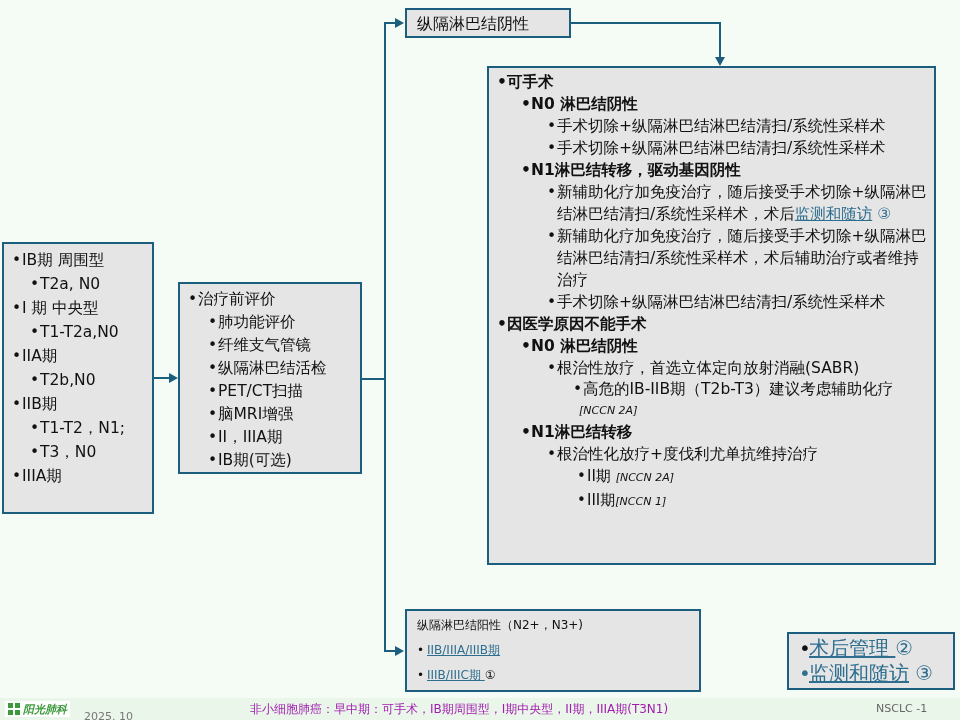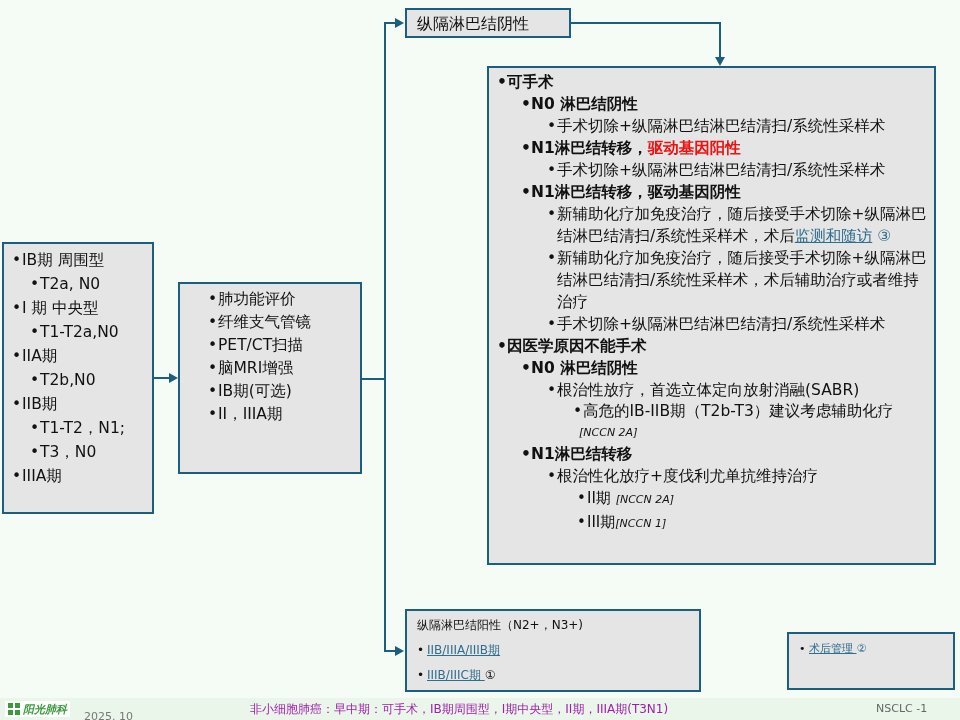--- a/index.html
+++ b/index.html
@@ -54,21 +54,21 @@
   #main-box .t4s::before { left: 70px; }
   .red { color: #ee1111; }
   .link { color: #2e6e8e; text-decoration: underline; }
   .circ { color: #2e6e8e; }
   .cite { font-style: italic; font-size: 11px; }
   
   #pos-box { left: 405px; top: 609px; width: 296px; height: 83px; padding: 2px 10px; font-size: 12px; line-height: 25px; }
   #pos-box .b { padding-left: 10px; }
   #pos-box .b::before { left: 0; }
   
-  #postop-box { left: 787px; top: 632px; width: 168px; height: 58px; padding: 2px 10px 0 20px; font-size: 11px; line-height: 25px; }
+  #postop-box { left: 787px; top: 632px; width: 168px; height: 58px; padding: 2px 10px 0 20px; font-size: 20px; line-height: 25px; }
   
   #footer { position: absolute; left: 0; top: 698px; width: 960px; height: 22px; background: #eaf6ea; font-size: 11px; color: #666; text-align: right; }
   #logo { position: absolute; left: 5px; top: 3px; display: flex; align-items: center; background: #fff; padding: 0 3px; height: 16px; }
   #logo-icon { width: 12px; height: 12px; display: grid; grid-template-columns: 5px 5px; grid-gap: 2px; margin-right: 3px; }
   #logo-icon span { background: #3c9a3c; }
   #logo-text { color: #3c9a3c; font-family: "DejaVu Serif", serif; font-size: 11px; font-style: italic; font-weight: bold; }
   #footer-date { position: absolute; left: 84px; top: 4px; font-size: 11px; color: #777; margin-top: 8px; }
   #footer-title { position: absolute; left: 250px; top: 3px; font-size: 12px; color: #a21caf; }
   #footer-page { position: absolute; left: 876px; top: 4px; font-size: 11px; color: #666; }
 </style>
@@ -99,39 +99,40 @@
     <li class="b l2"><span>T2b,N0</span></li>
     <li class="b"><span>IIB期</span></li>
     <li class="b l2"><span>T1-T2，N1;</span></li>
     <li class="b l2"><span>T3，N0</span></li>
     <li class="b"><span>IIIA期</span></li>
   </ul>
 </div>
 
 <div class="box" id="eval-box">
   <ul>
+    <li class="b"><span>治疗前评价</span></li>
     <li class="b l2"><span>肺功能评价</span></li>
     <li class="b l2"><span>纤维支气管镜</span></li>
+    <li class="b l2"><span>纵隔淋巴结活检</span></li>
     <li class="b l2"><span>PET/CT扫描</span></li>
     <li class="b l2"><span>脑MRI增强</span></li>
+    <li class="b l2"><span>II，IIIA期</span></li>
     <li class="b l2"><span>IB期(可选)</span></li>
-    <li class="b l2"><span>II，IIIA期</span></li>
   </ul>
 </div>
 
 <div class="box" id="neg-box">
   <span>纵隔淋巴结阴性</span>
 </div>
 
 <div class="box" id="main-box">
   <ul>
     <li class="b t1"><span>可手术</span></li>
     <li class="b t2"><span>N0 淋巴结阴性</span></li>
     <li class="b t3"><span>手术切除+纵隔淋巴结淋巴结清扫/系统性采样术</span></li>
-    <li class="b t2"><span>N1淋巴结转移，</span><span class="red">驱动基因阳性</span></li>
     <li class="b t3"><span>手术切除+纵隔淋巴结淋巴结清扫/系统性采样术</span></li>
     <li class="b t2"><span>N1淋巴结转移，驱动基因阴性</span></li>
     <li class="b t3"><span>新辅助化疗加免疫治疗，随后接受手术切除+纵隔淋巴结淋巴结清扫/系统性采样术，术后</span><a class="link">监测和随访</a> <span class="circ">③</span></li>
     <li class="b t3"><span>新辅助化疗加免疫治疗，随后接受手术切除+纵隔淋巴结淋巴结清扫/系统性采样术，术后辅助治疗或者维持治疗</span></li>
     <li class="b t3"><span>手术切除+纵隔淋巴结淋巴结清扫/系统性采样术</span></li>
 
     <li class="b t1"><span>因医学原因不能手术</span></li>
     <li class="b t2"><span>N0 淋巴结阴性</span></li>
     <li class="b t3"><span>根治性放疗，首选立体定向放射消融(SABR)</span></li>
     <li class="b t4" style="line-height:20px;"><span>高危的IB-IIB期（T2b-T3）建议考虑辅助化疗</span><br><span class="cite" style="margin-left:-4px;">[NCCN 2A]</span></li>
@@ -146,20 +147,21 @@
   <div>纵隔淋巴结阳性（N2+，N3+)</div>
   <ul>
     <li class="b"><a class="link">IIB/IIIA/IIIB期</a></li>
     <li class="b"><a class="link">IIIB/IIIC期 </a> <span>①</span></li>
   </ul>
 </div>
 
 <div class="box" id="postop-box">
   <ul>
     <li class="b"><a class="link">术后管理 </a><span class="circ">②</span></li>
+    <li class="b" style="color:#2e6e8e;"><a class="link">监测和随访</a><span class="circ"> ③</span></li>
   </ul>
 </div>
 
 <div id="footer">
   <div id="logo">
     <div id="logo-icon">
         <span></span>
         <span></span>
         <span></span>
         <span></span>

